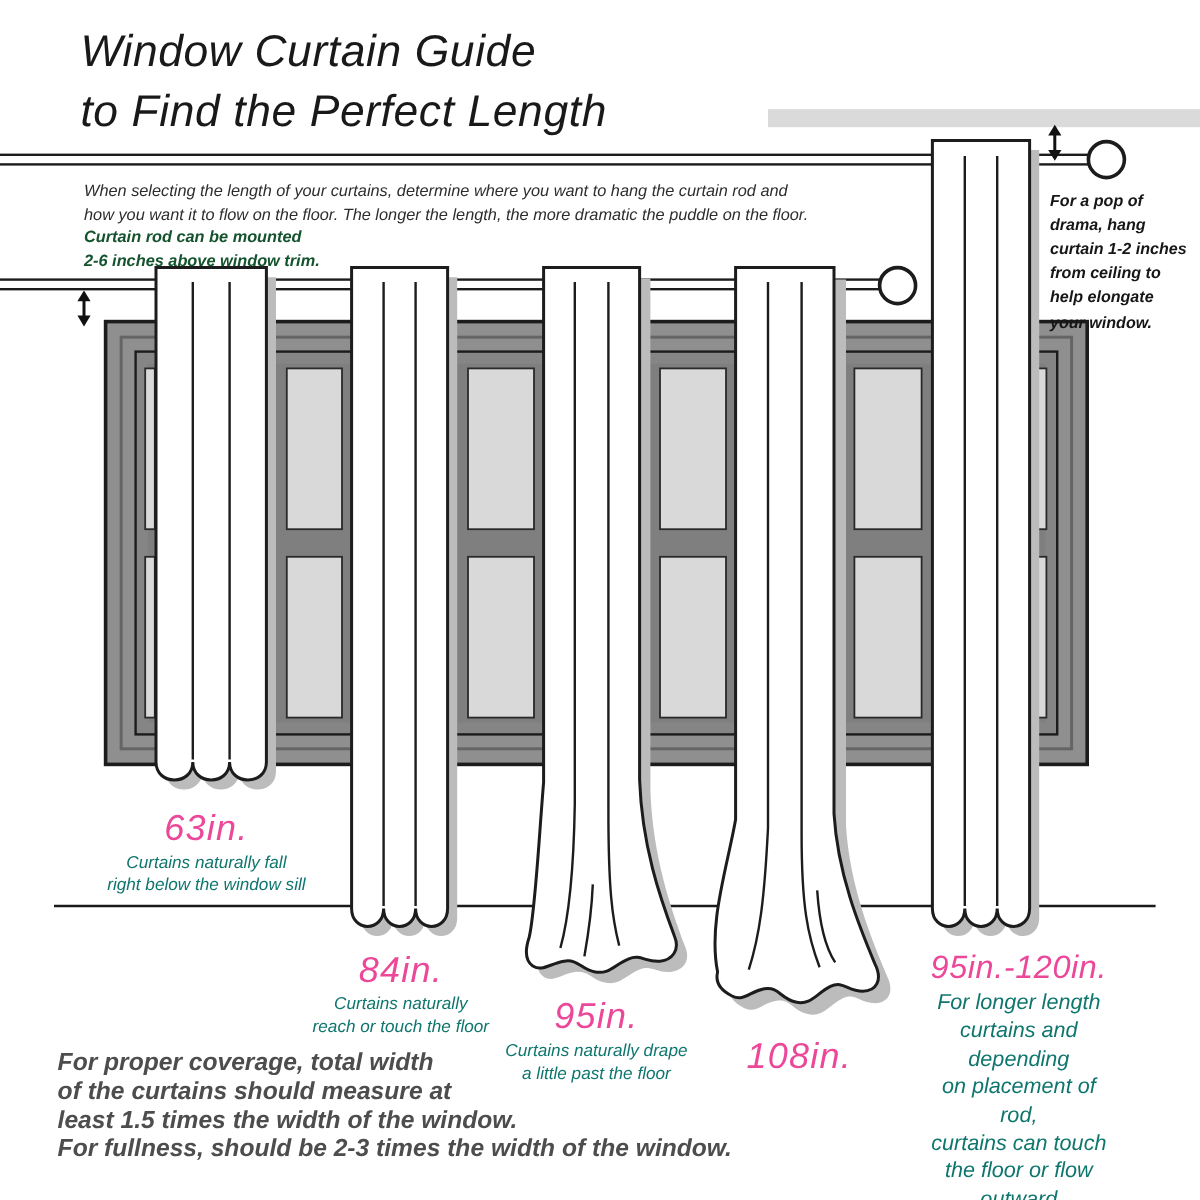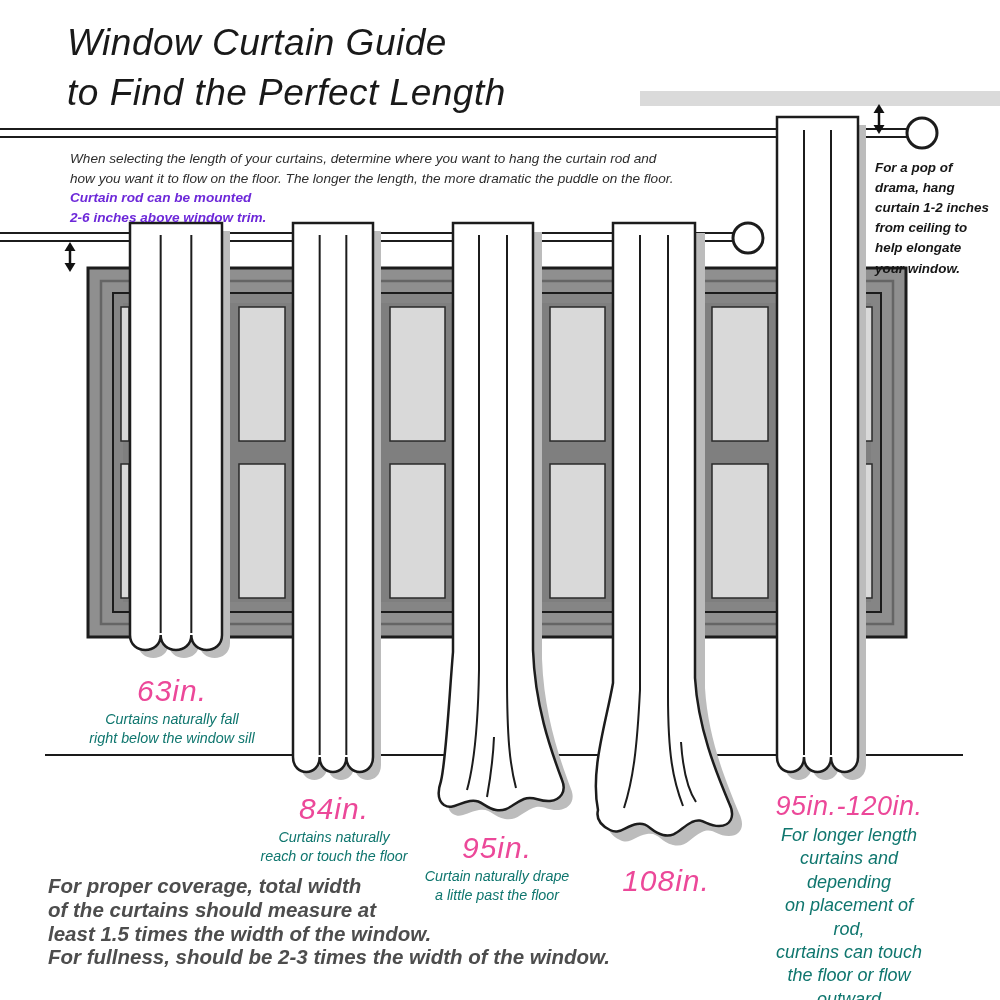--- a/index.html
+++ b/index.html
@@ -3,21 +3,21 @@
 <meta charset="utf-8">
 <style>
   html,body{margin:0;padding:0;background:#ffffff;}
   #stage{position:relative;width:1000px;height:1000px;background:#ffffff;overflow:hidden;
          font-family:"Liberation Sans", sans-serif;color:#1c1c1c;font-style:italic;}
   #diagram{position:absolute;left:0;top:0;}
   .txt{position:absolute;white-space:pre-line;}
   .title{left:67px;top:18px;font-size:37px;line-height:1.36;font-weight:400;
          letter-spacing:0.5px;color:#191919;}
   .intro{left:70px;top:149px;font-size:13.6px;line-height:1.5;color:#2d2d2d;}
-  .rod-note{left:70px;top:188px;font-size:13.6px;line-height:1.45;font-weight:bold;color:#6d28d9;}
+  .rod-note{left:70px;top:188px;font-size:13.6px;line-height:1.45;font-weight:bold;color:#14532d;}
   .ceiling-note{left:875px;top:158px;width:132px;font-size:13.4px;line-height:1.5;
                 font-weight:bold;color:#161616;}
   .len{position:absolute;transform:translateX(-50%);text-align:center;}
   .len-size{font-size:30px;letter-spacing:1px;color:#ec4899;}
   .len-size.small{font-size:27px;letter-spacing:0.5px;}
   .len-desc{font-size:14.3px;line-height:1.3;color:#0f766e;margin-top:2px;white-space:pre-line;}
   .footer{left:48px;top:874px;font-size:20.5px;line-height:1.16;font-weight:bold;color:#4d4d4d;}
   
   .panel{fill:#ffffff;stroke:#1c1c1c;stroke-width:2.5;}
   .shadow{fill:#bcbcbc;stroke:none;}
@@ -170,21 +170,21 @@
   </div>
 
   <div class="len" style="left:334px;top:792px;">
     <div class="len-size">84in.</div>
     <div class="len-desc">Curtains naturally
 reach or touch the floor</div>
   </div>
 
   <div class="len" style="left:497px;top:831px;">
     <div class="len-size">95in.</div>
-    <div class="len-desc">Curtain naturally drape
+    <div class="len-desc">Curtains naturally drape
 a little past the floor</div>
   </div>
 
   <div class="len" style="left:666px;top:864px;">
     <div class="len-size">108in.</div>
   </div>
 
   <div class="len" style="left:849px;top:791px;">
     <div class="len-size small">95in.-120in.</div>
     <div class="len-desc" style="font-size:18px;">For longer length

